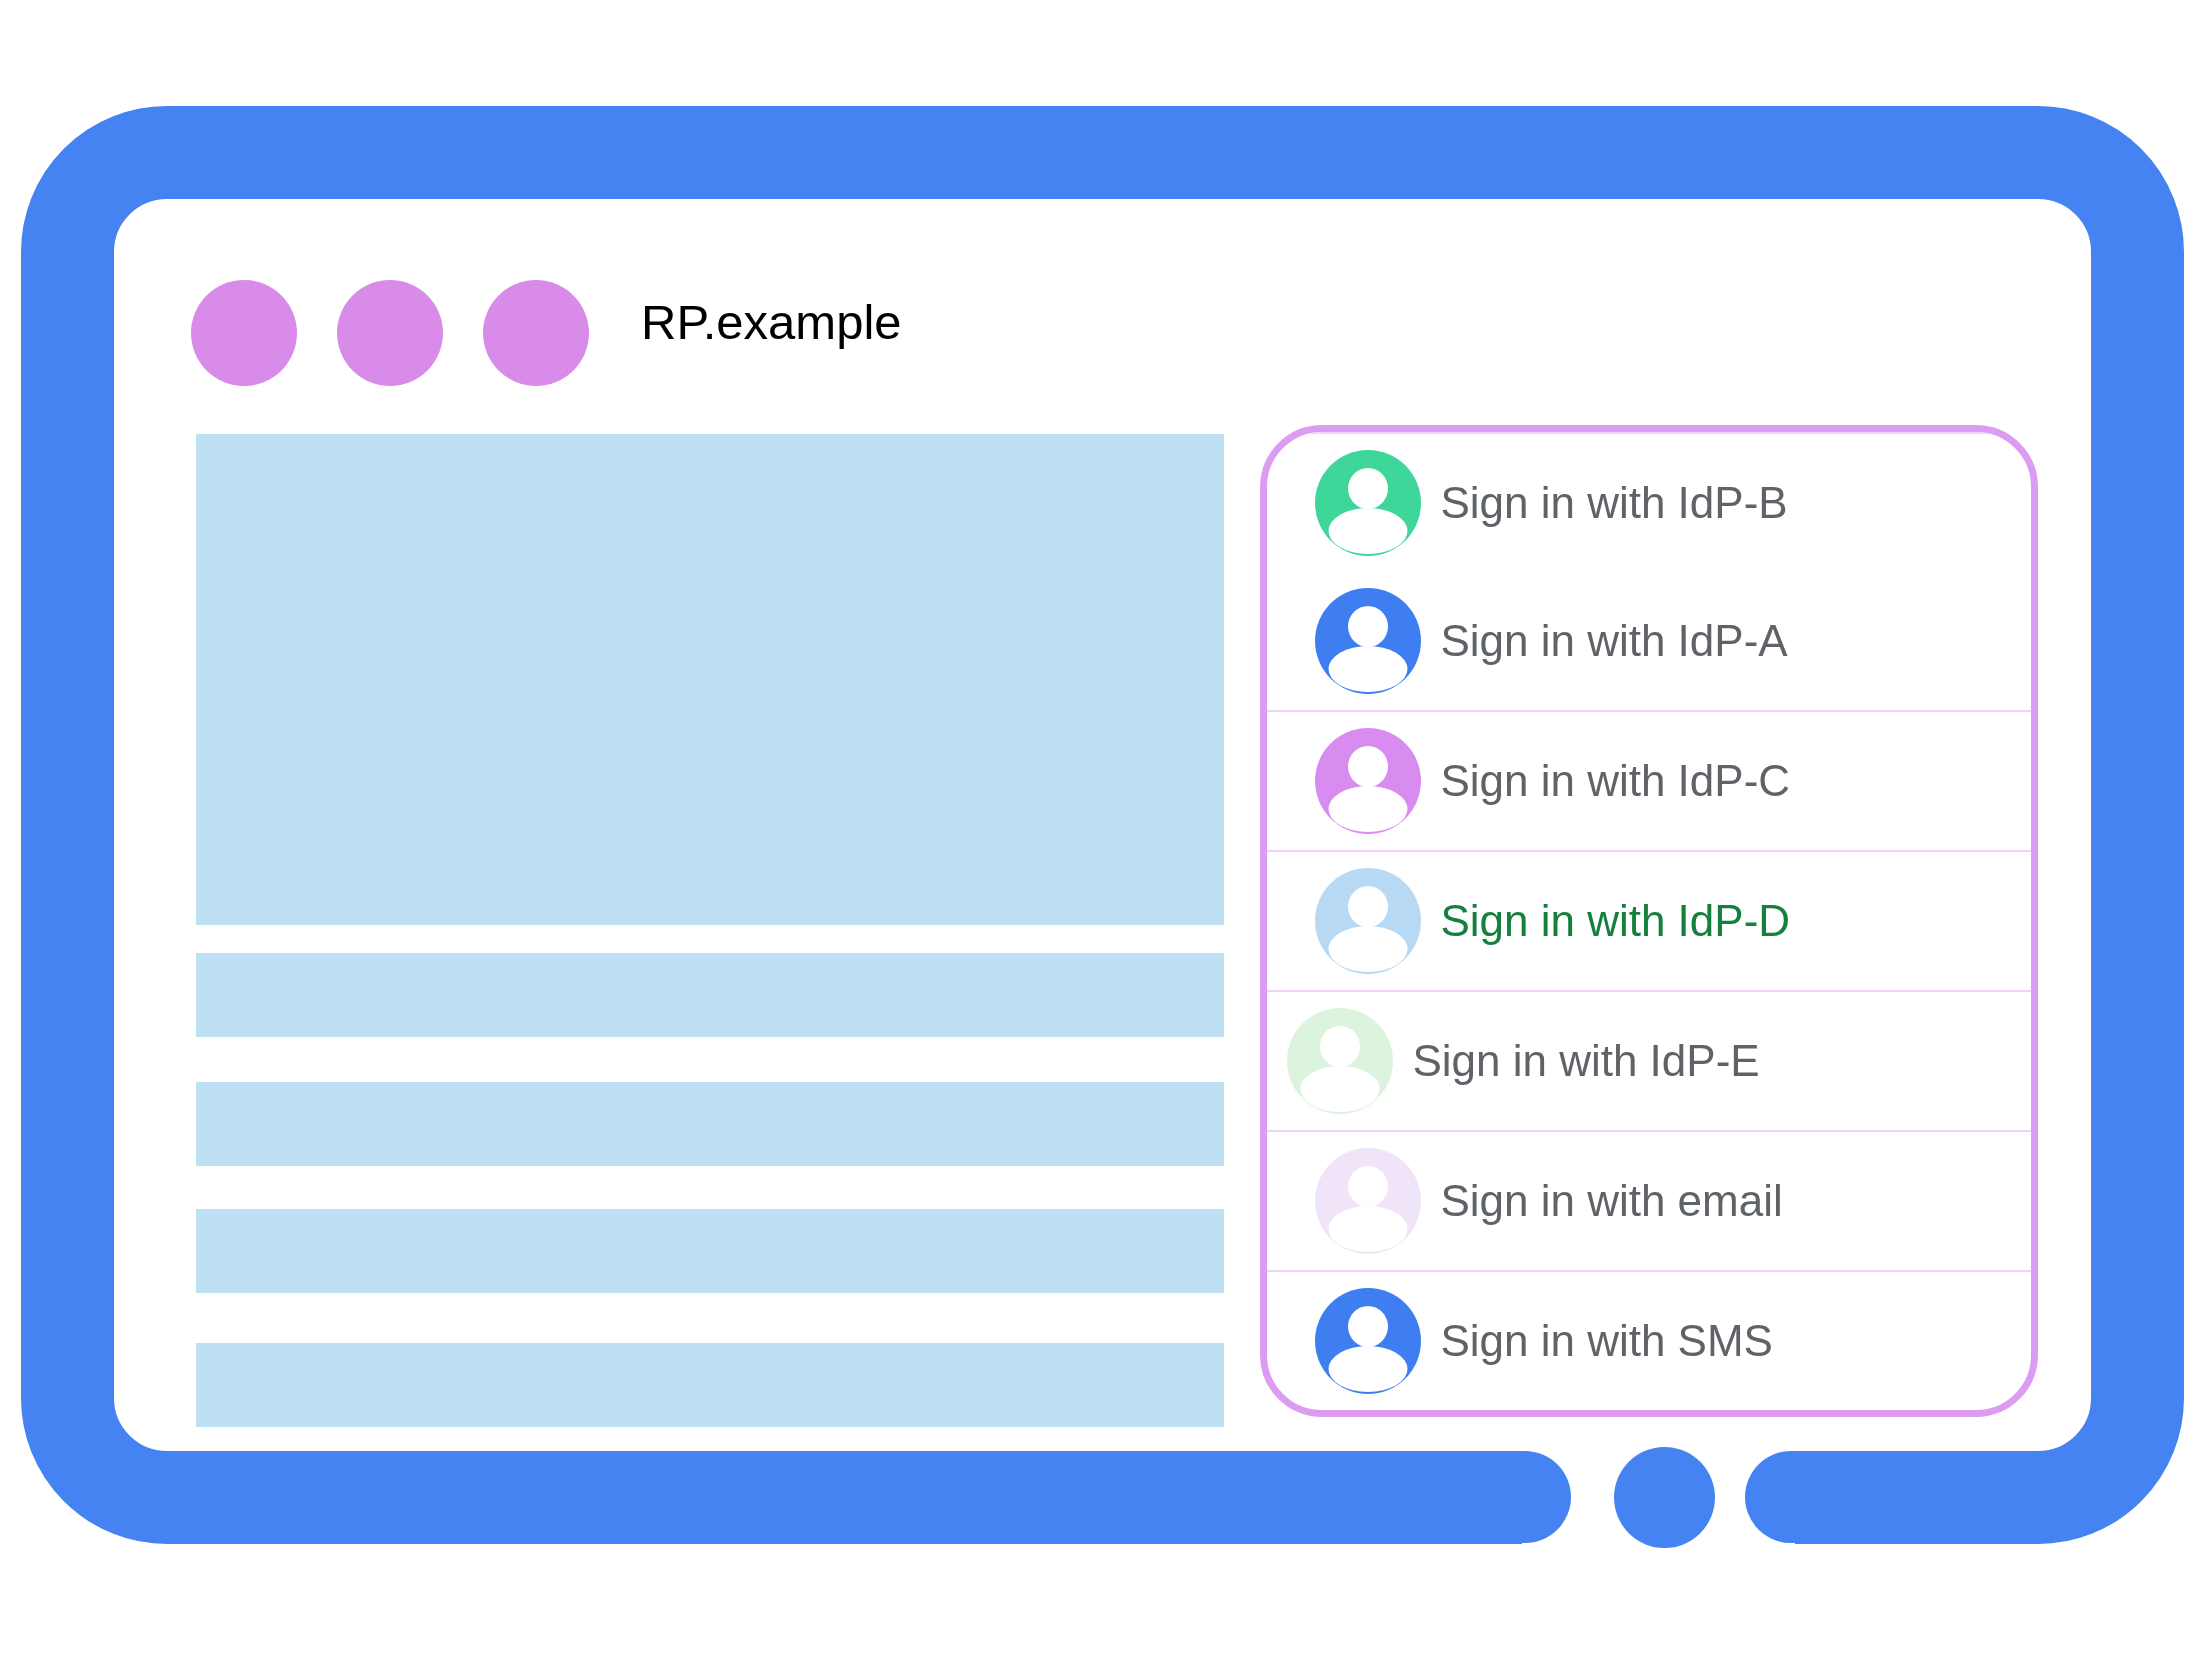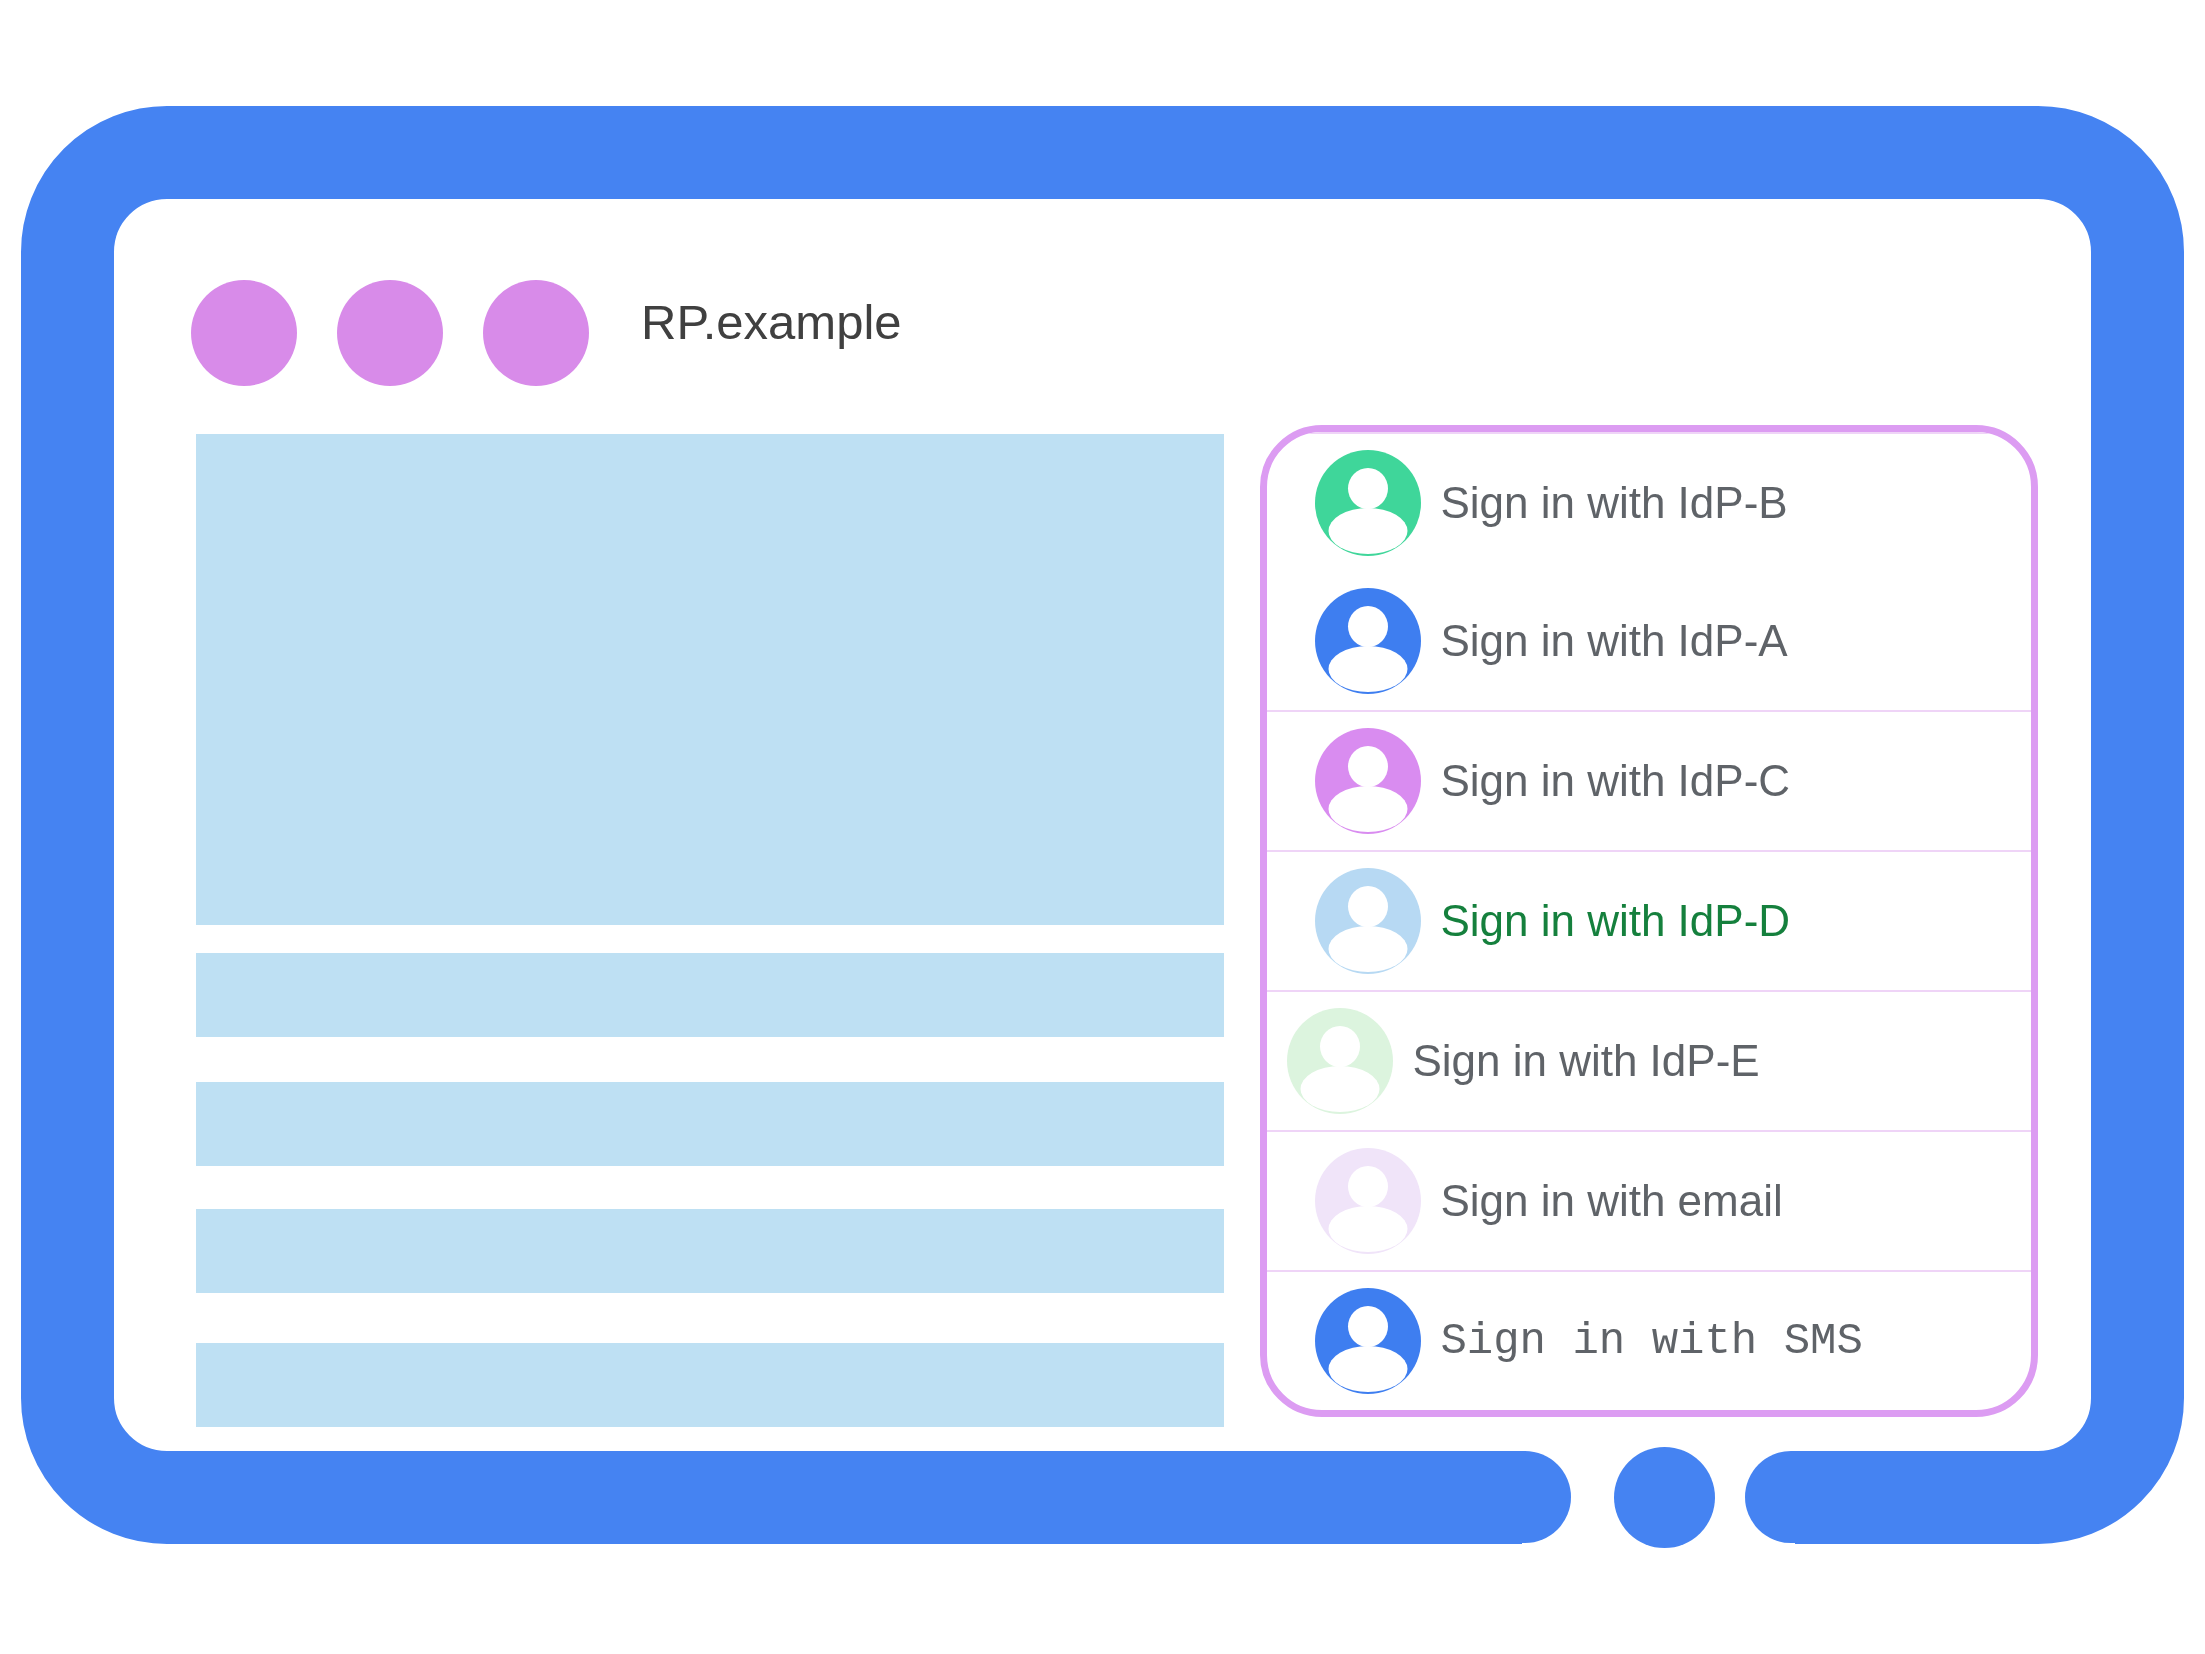--- a/index.html
+++ b/index.html
@@ -81,21 +81,21 @@
 
 <div class="abs frame-ring" style="border-color: rgb(69, 131, 242);"></div>
 <div class="abs bezel-gap"></div>
 <div class="abs bezel-cap-left" style="background-color: rgb(69, 131, 242);"></div>
 <div class="abs bezel-cap-right" style="background-color: rgb(69, 131, 242);"></div>
 <div class="abs home-circle" style="background-color: rgb(69, 131, 242);"></div>
 
 <div class="abs win-dot dot1" style="background-color: rgb(216, 139, 233);"></div>
 <div class="abs win-dot dot2" style="background-color: rgb(216, 139, 233);"></div>
 <div class="abs win-dot dot3" style="background-color: rgb(216, 139, 233);"></div>
-<div class="abs page-title" style="color: #404040;">RP.example</div>
+<div class="abs page-title" style="color: #000000;">RP.example</div>
 
 <div class="abs hero-block" style="background-color: rgb(190, 224, 243);"></div>
 <div class="abs line-bar bar1" style="background-color: rgb(190, 224, 243);"></div>
 <div class="abs line-bar bar2" style="background-color: rgb(190, 224, 243);"></div>
 <div class="abs line-bar bar3" style="background-color: rgb(190, 224, 243);"></div>
 <div class="abs line-bar bar4" style="background-color: rgb(190, 224, 243);"></div>
 
 <div class="abs signin-panel" style="border-color: rgb(220, 156, 242);">
 
   <div class="signin-row divided" style="border-color: rgb(239, 212, 247);">
@@ -139,21 +139,21 @@
   </div>
 
   <div class="signin-row divided" style="border-color: rgb(239, 212, 247);">
     <span class="avatar" style="background-color: rgb(240, 228, 249);">
         <span class="head" style="background-color: rgb(255, 255, 255);"></span>
         <span class="body" style="background-color: rgb(255, 255, 255);"></span>
       </span>
     <span class="signin-label" style="color: rgb(95, 99, 104);">Sign in with email</span>
   </div>
 
-  <div class="signin-row divided" style="border-color: rgb(239, 212, 247); font-family: Liberation Mono, monospace;">
+  <div class="signin-row divided" style="border-color: rgb(239, 212, 247);">
     <span class="avatar" style="background-color: rgb(62, 126, 240);">
         <span class="head" style="background-color: rgb(255, 255, 255);"></span>
         <span class="body" style="background-color: rgb(255, 255, 255);"></span>
       </span>
     <span class="signin-label" style="color: rgb(95, 99, 104);">Sign in with SMS</span>
   </div>
 
 </div>
 
 

